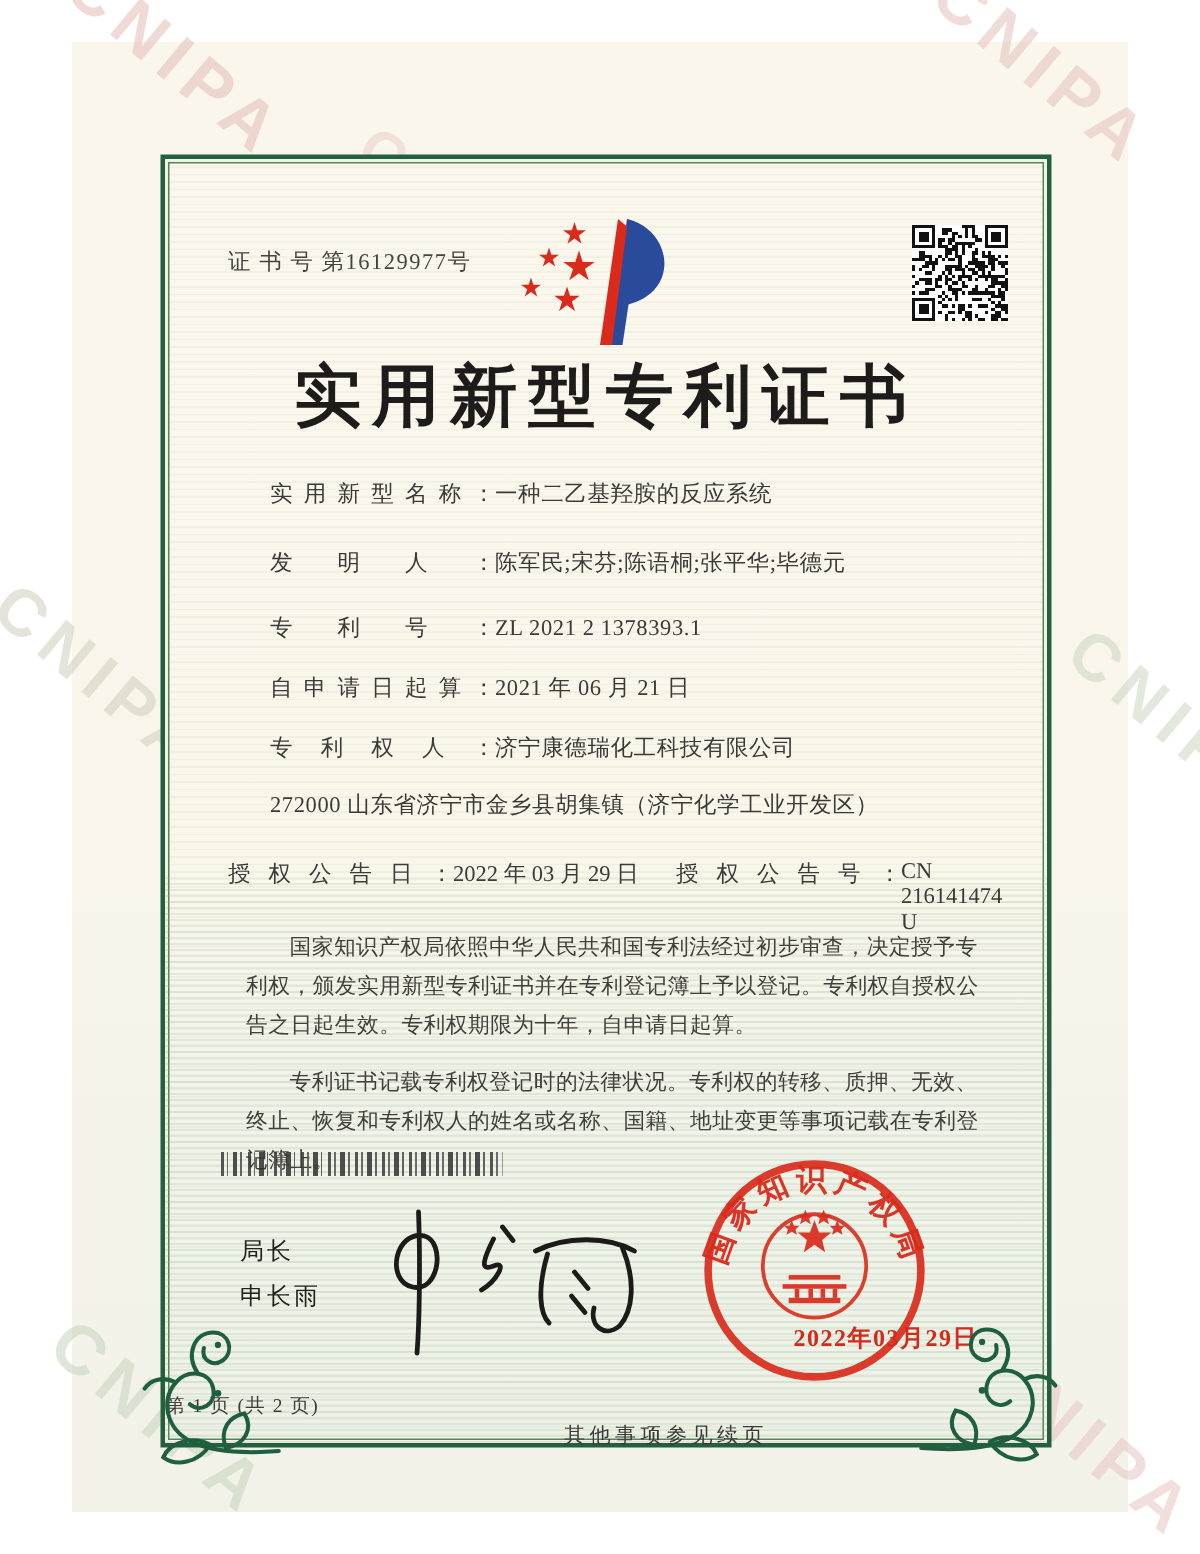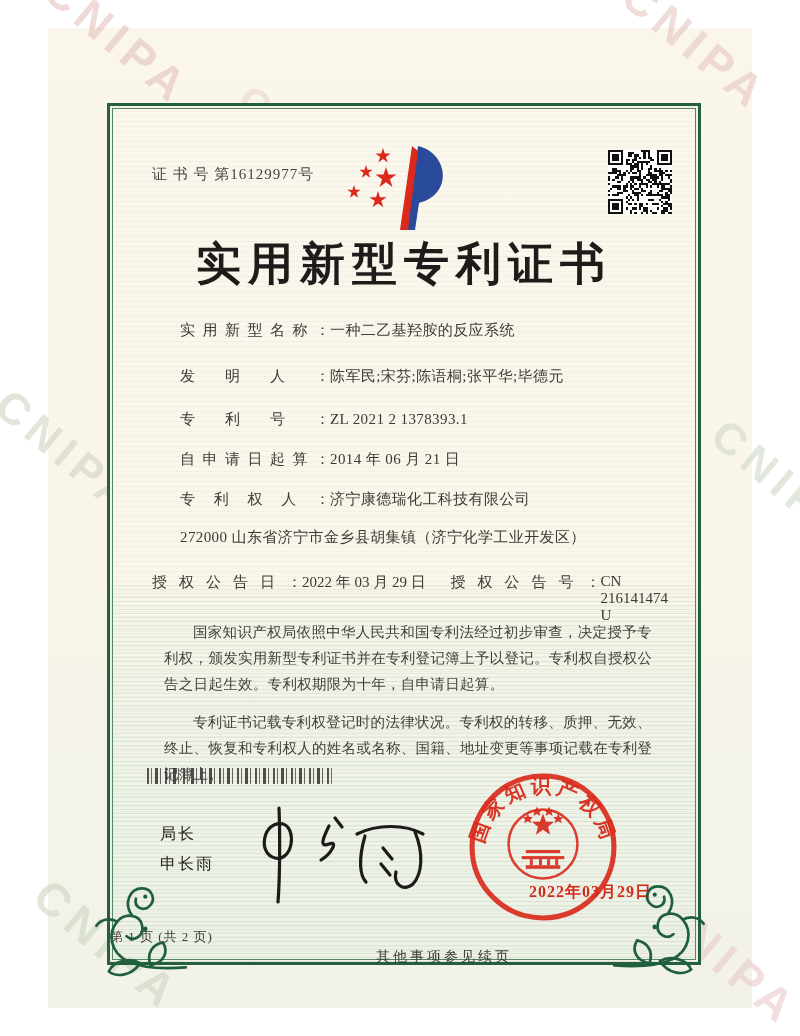--- a/index.html
+++ b/index.html
@@ -438,21 +438,21 @@
     <div class="row r1">
       <span class="lbl">发明人：</span>
       <span class="val">陈军民;宋芬;陈语桐;张平华;毕德元</span>
     </div>
     <div class="row r2">
       <span class="lbl">专利号：</span>
       <span class="val">ZL 2021 2 1378393.1</span>
     </div>
     <div class="row r3">
       <span class="lbl">自申请日起算：</span>
-      <span class="val">2014 年 06 月 21 日</span>
+      <span class="val">2021 年 06 月 21 日</span>
     </div>
     <div class="row r4">
       <span class="lbl">专利权人：</span>
       <span class="val">济宁康德瑞化工科技有限公司</span>
     </div>
     <div class="row r5">
       <span class="val">272000 山东省济宁市金乡县胡集镇（济宁化学工业开发区）</span>
     </div>
 
     <div class="grant">

